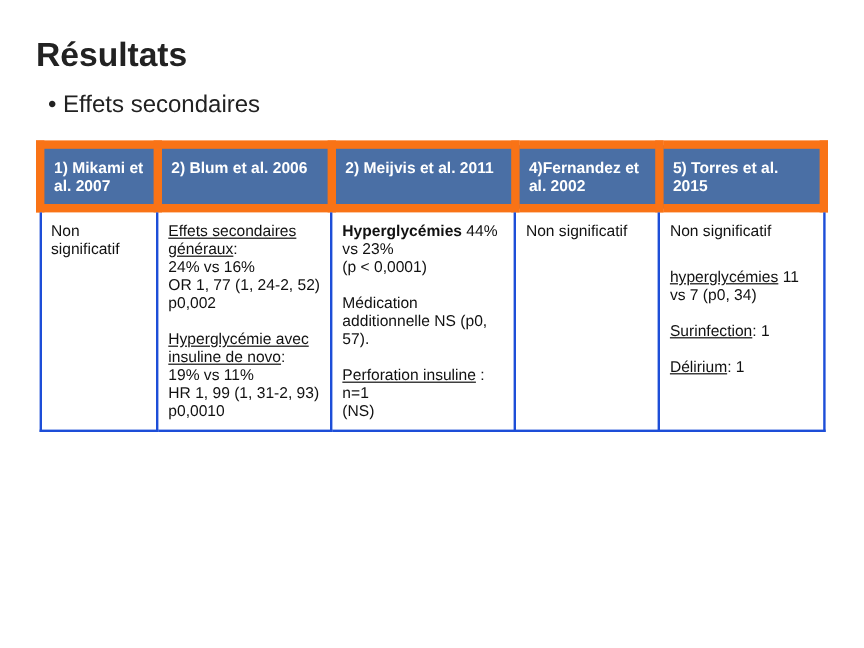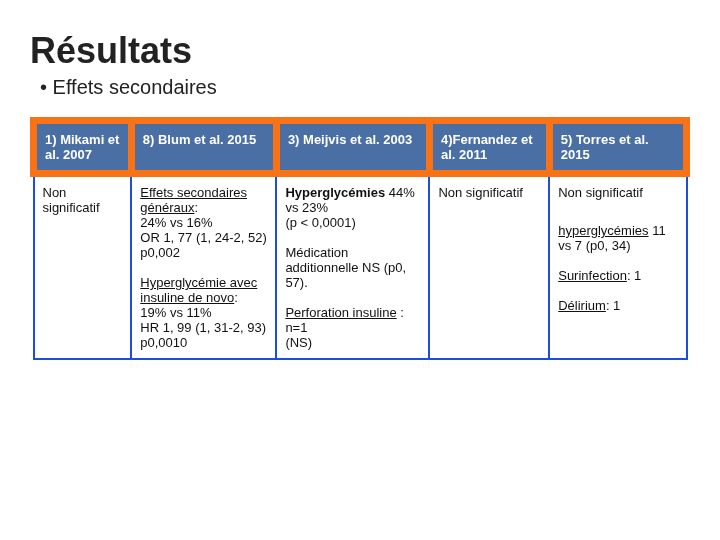--- a/index.html
+++ b/index.html
@@ -10,24 +10,24 @@
       font-family: Arial, sans-serif;
       overflow: hidden;
     }
     .page {
       width: 720px;
       height: 540px;
       padding: 30px 30px 20px 30px;
       position: relative;
     }
     h1 {
-      font-size: 36px;
+      font-size: 28px;
       font-weight: bold;
       color: #222;
-      margin-bottom: 4px;
+      margin-bottom: 14px;
     }
     .subtitle {
       font-size: 20px;
       color: #222;
       margin-bottom: 18px;
       padding-left: 10px;
     }
     .subtitle::before {
       content: "• ";
     }
@@ -63,27 +63,27 @@
   <h1>Résultats</h1>
   <div class="subtitle">Effets secondaires</div>
 
   <table>
     <thead>
       <tr>
         <th>
           <span>1) Mikami et al. 2007</span>
         </th>
         <th>
-          <span>8) Blum et al. 2015</span>
+          <span>2) Blum et al. 2006</span>
         </th>
         <th>
-          <span>3) Meijvis et al. 2003</span>
+          <span>2) Meijvis et al. 2011</span>
         </th>
         <th>
-          <span>4)Fernandez et al. 2011</span>
+          <span>4)Fernandez et al. 2002</span>
         </th>
         <th>
           <span>5) Torres et al. 2015</span>
         </th>
       </tr>
     </thead>
     <tbody>
       <tr>
 
         <td>

